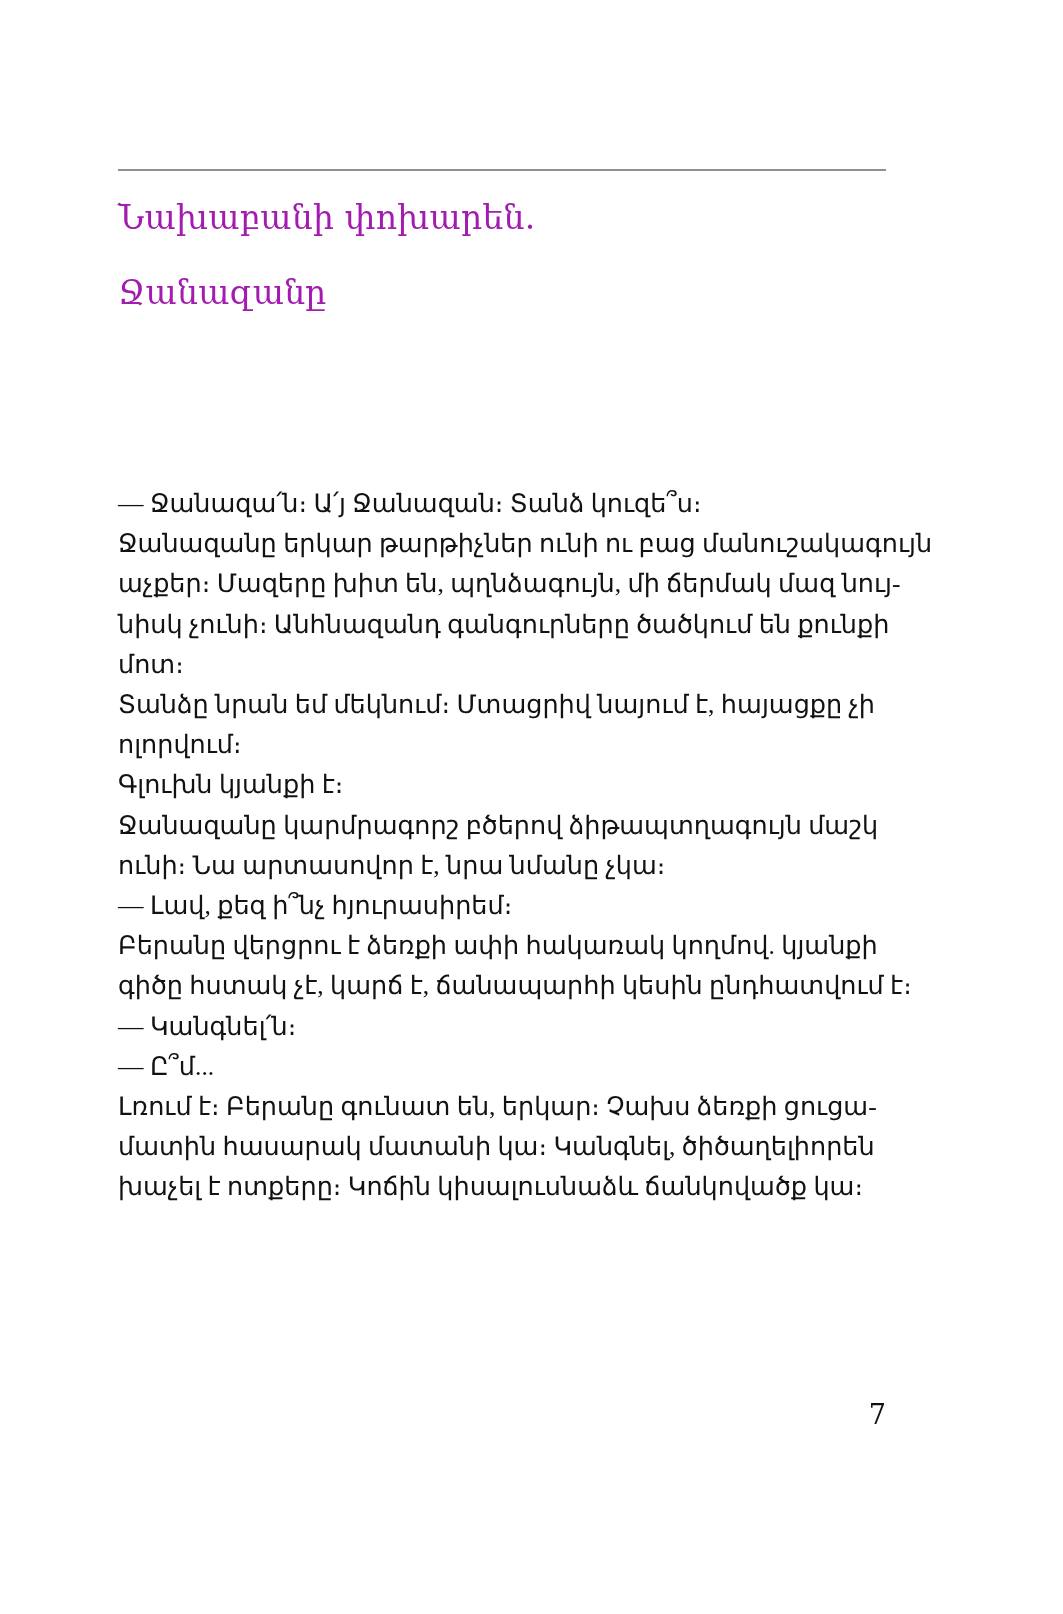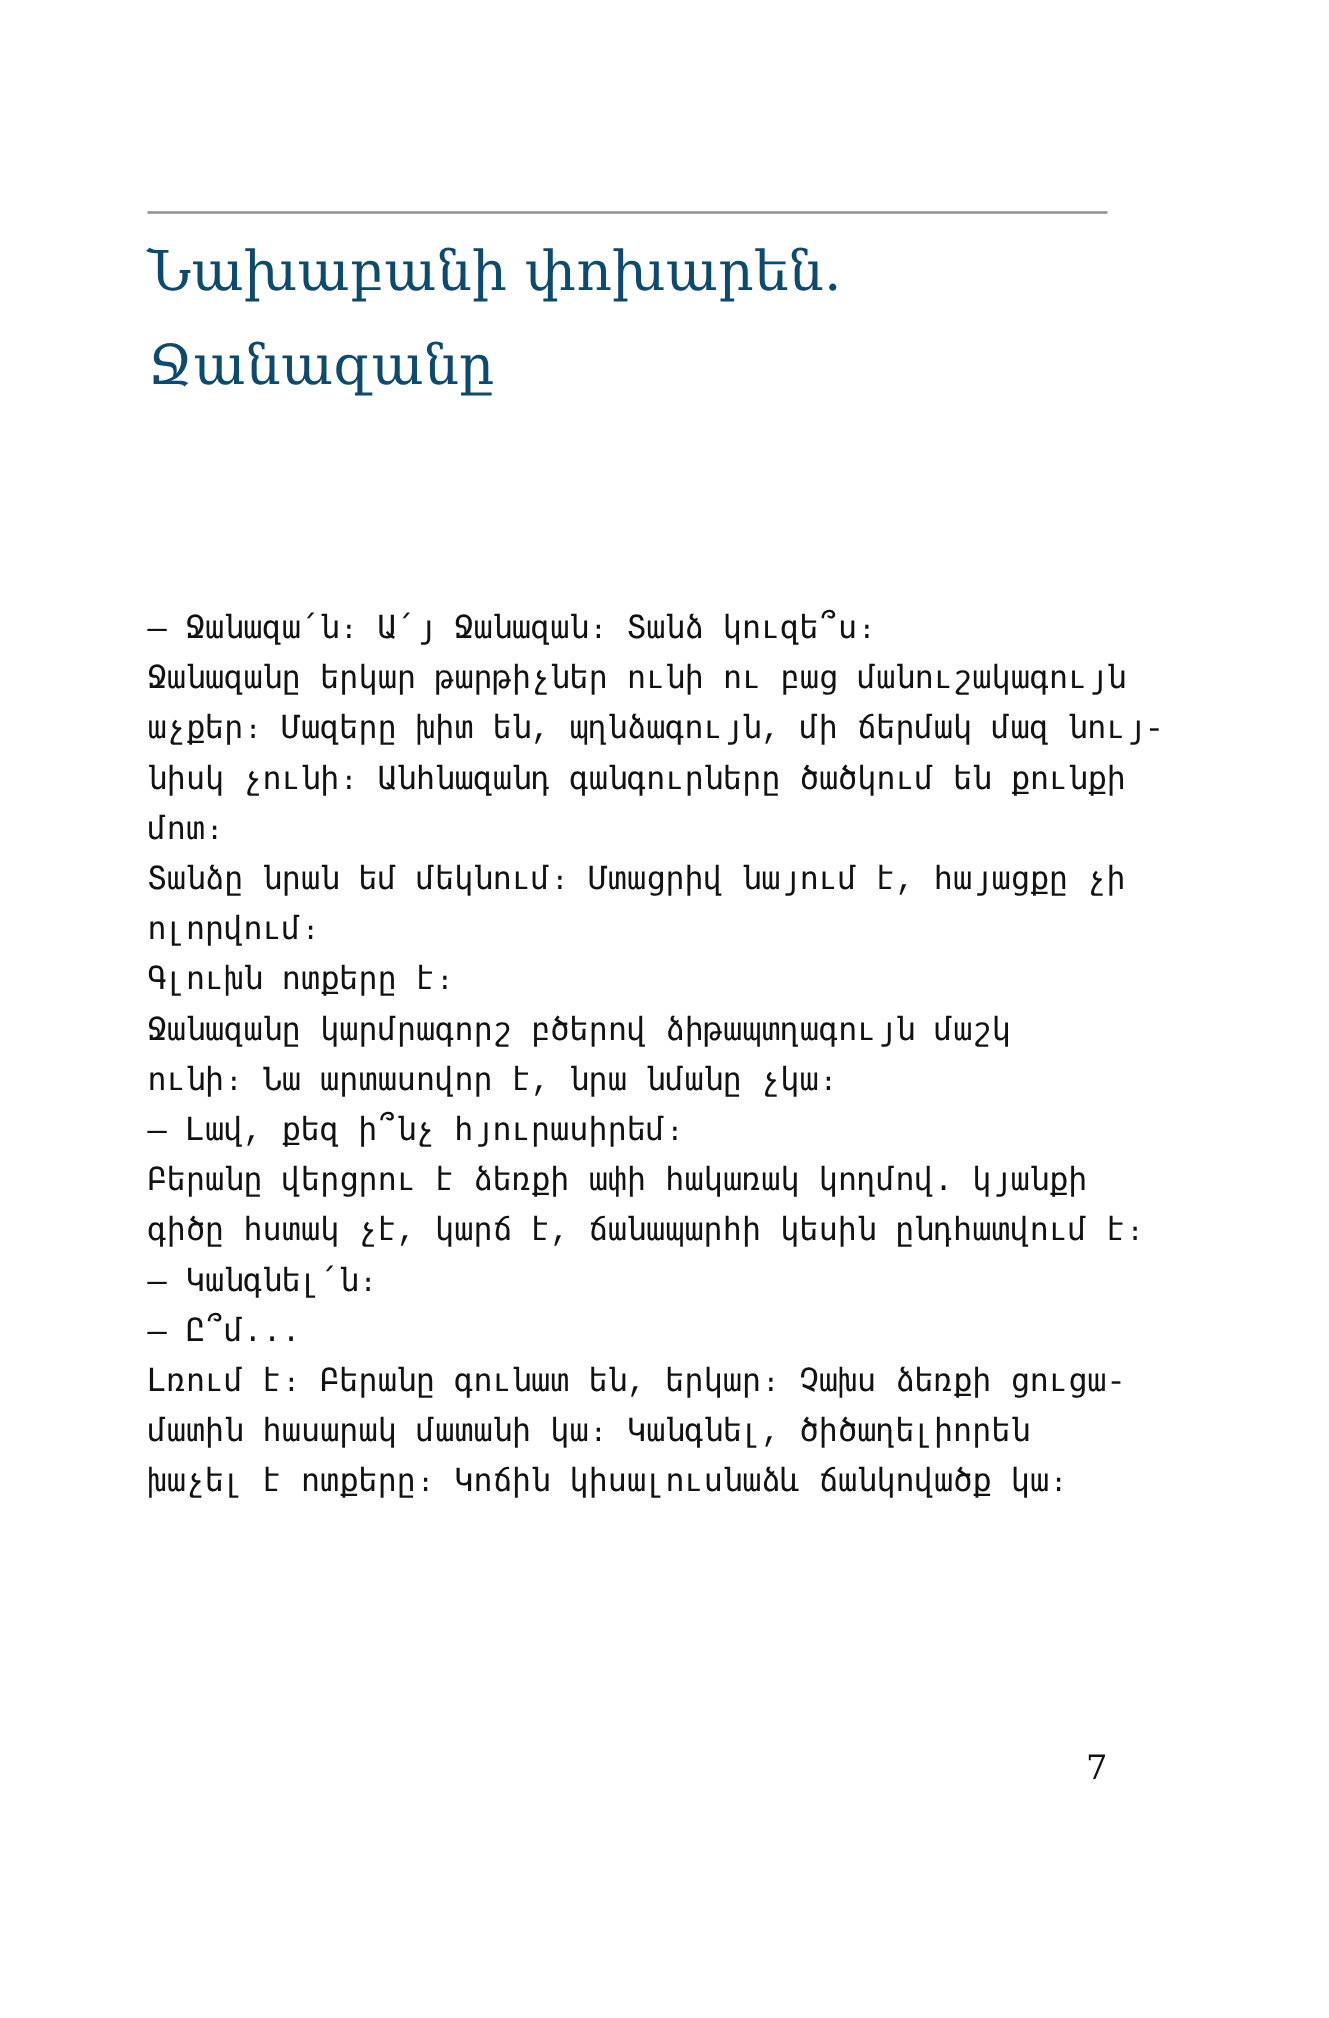--- a/index.html
+++ b/index.html
@@ -26,38 +26,38 @@
     width: 768px;
     height: 2px;
     background: #8f8f95;
   }
   .chapter-title {
     position: absolute;
     left: 118px;
     top: 180px;
     width: 790px;
     margin: 0;
-    color: #0c4a6e;
+    color: #a21caf;
     font-family: "DejaVu Serif", "Liberation Serif", serif;
     font-weight: 400;
-    font-size: 44px;
+    font-size: 33px;
     line-height: 75px;
     letter-spacing: 0.2px;
   }
   .chapter-title .tline {
     display: block;
     white-space: nowrap;
   }
   .body-text {
     position: absolute;
     left: 118px;
     top: 484px;
     width: 772px;
     color: #121212;
-    font-family: Liberation Mono, monospace;
+    font-family: Liberation Serif, serif;
     font-size: 25.5px;
     line-height: 40.2px;
     text-align: left;
   }
   .body-text p {
     margin: 0;
     white-space: nowrap;
   }
   .page-number {
     position: absolute;
@@ -84,21 +84,21 @@
   </h1>
 
   <div class="body-text">
     <p>— Ջանազա՛ն։ Ա՛յ Ջանազան։ Տանձ կուզե՞ս։</p>
     <p>Ջանազանը երկար թարթիչներ ունի ու բաց մանուշակագույն</p>
     <p>աչքեր։ Մազերը խիտ են, պղնձագույն, մի ճերմակ մազ նույ-</p>
     <p>նիսկ չունի։ Անհնազանդ գանգուրները ծածկում են քունքի</p>
     <p>մոտ։</p>
     <p>    Տանձը նրան եմ մեկնում։ Մտացրիվ նայում է, հայացքը չի</p>
     <p>ոլորվում։</p>
-    <p>    Գլուխն ոտքերը է։</p>
+    <p>    Գլուխն կյանքի է։</p>
     <p>    Ջանազանը կարմրագորշ բծերով ձիթապտղագույն մաշկ</p>
     <p>ունի։ Նա արտասովոր է, նրա նմանը չկա։</p>
     <p>    — Լավ, քեզ ի՞նչ հյուրասիրեմ։</p>
     <p>    Բերանը վերցրու է ձեռքի ափի հակառակ կողմով. կյանքի</p>
     <p>գիծը հստակ չէ, կարճ է, ճանապարհի կեսին ընդհատվում է։</p>
     <p>    — Կանգնել՛ն։</p>
     <p>    — Ը՞մ...</p>
     <p>    Լռում է։ Բերանը գունատ են, երկար։ Չախս ձեռքի ցուցա-</p>
     <p>մատին հասարակ մատանի կա։ Կանգնել, ծիծաղելիորեն</p>
     <p>խաչել է ոտքերը։ Կոճին կիսալուսնաձև ճանկովածք կա։</p>

